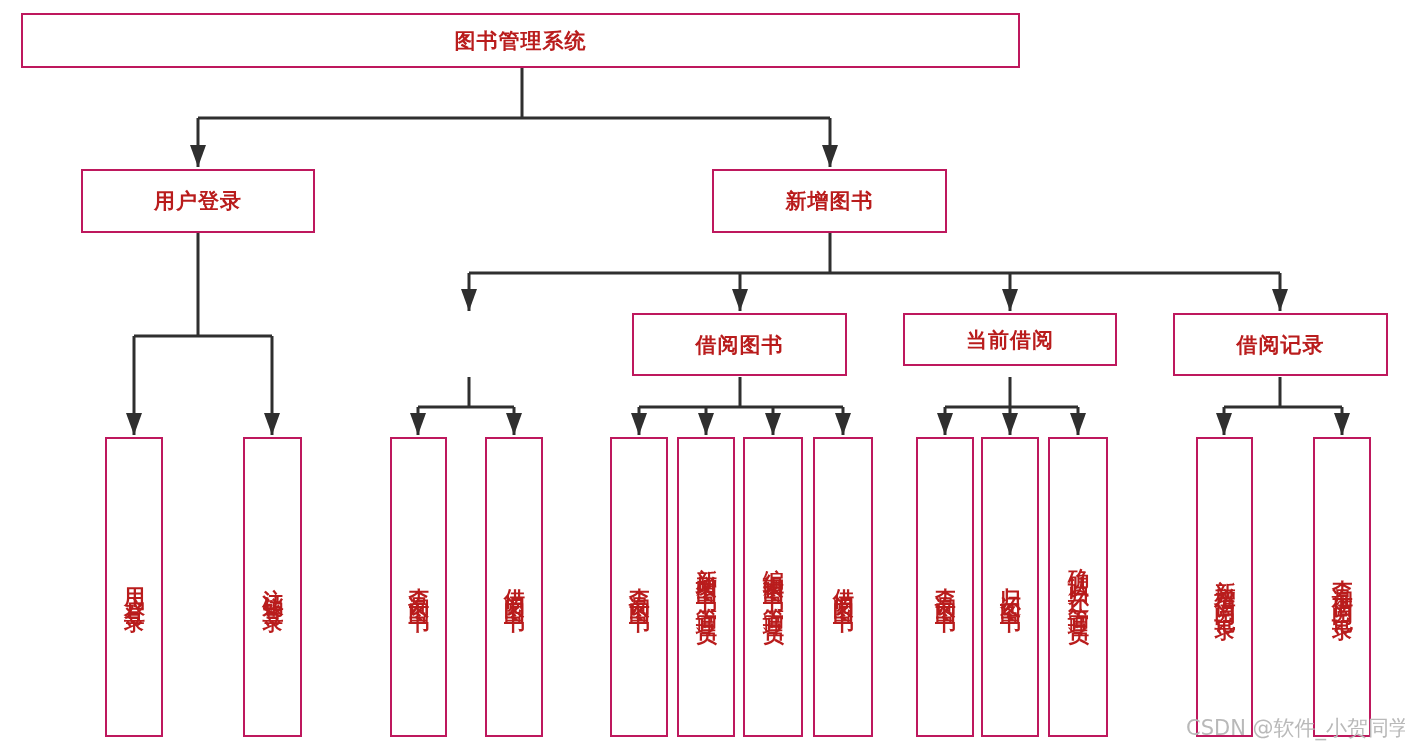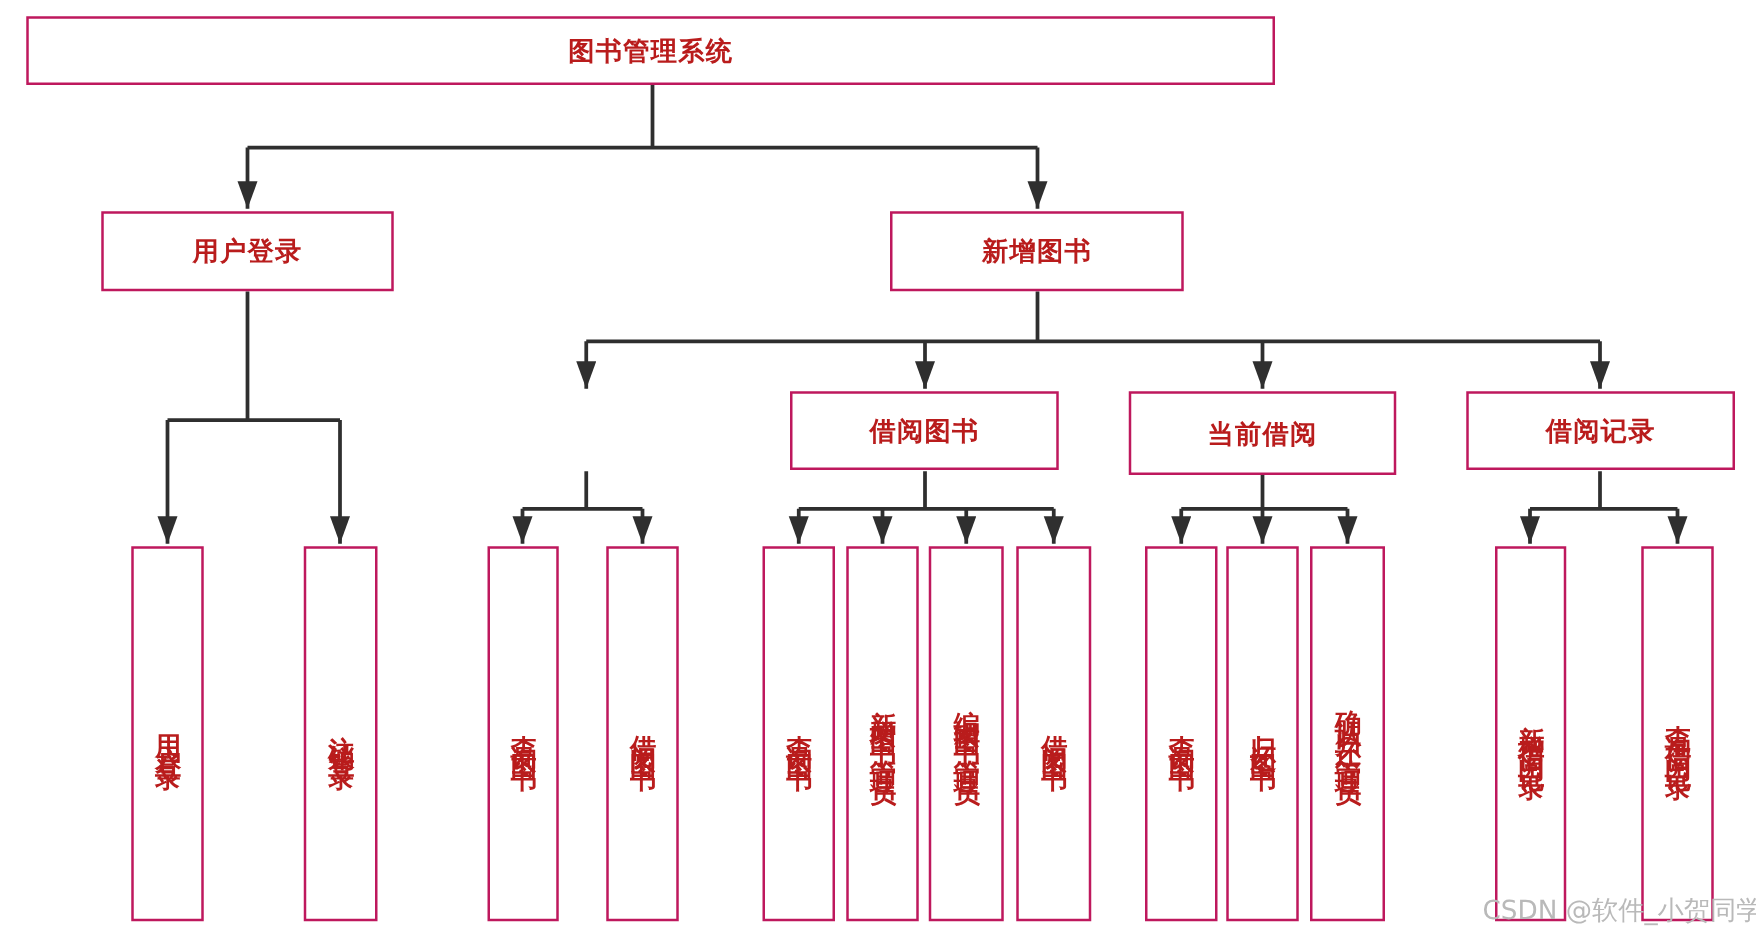--- a/index.html
+++ b/index.html
@@ -86,21 +86,21 @@
       <path d="M1342 407 V435" marker-end="url(#arrowhead)"></path>
     </g>
   </svg>
 
   <div class="box hbox" style="left:21px;top:13px;width:999px;height:55px;">图书管理系统</div>
 
   <div class="box hbox" style="left:81px;top:169px;width:234px;height:64px;">用户登录</div>
   <div class="box hbox" style="left:712px;top:169px;width:235px;height:64px;">新增图书</div>
 
   <div class="box hbox" style="left:632px;top:313px;width:215px;height:63px;">借阅图书</div>
-  <div class="box hbox" style="left:903px;top:313px;width:214px;height:67px;">当前借阅</div>
+  <div class="box hbox" style="left:903px;top:313px;width:214px;height:53px;">当前借阅</div>
   <div class="box hbox" style="left:1173px;top:313px;width:215px;height:63px;">借阅记录</div>
 
   <div class="box vbox" style="left:105px;top:437px;width:58px;height:300px;">用户登录</div>
   <div class="box vbox" style="left:243px;top:437px;width:59px;height:300px;">注销登录</div>
 
   <div class="box vbox" style="left:390px;top:437px;width:57px;height:300px;">查询图书</div>
   <div class="box vbox" style="left:485px;top:437px;width:58px;height:300px;">借阅图书</div>
 
   <div class="box vbox" style="left:610px;top:437px;width:58px;height:300px;">查询图书</div>
   <div class="box vbox" style="left:677px;top:437px;width:58px;height:300px;">新增图书（管理员）</div>

